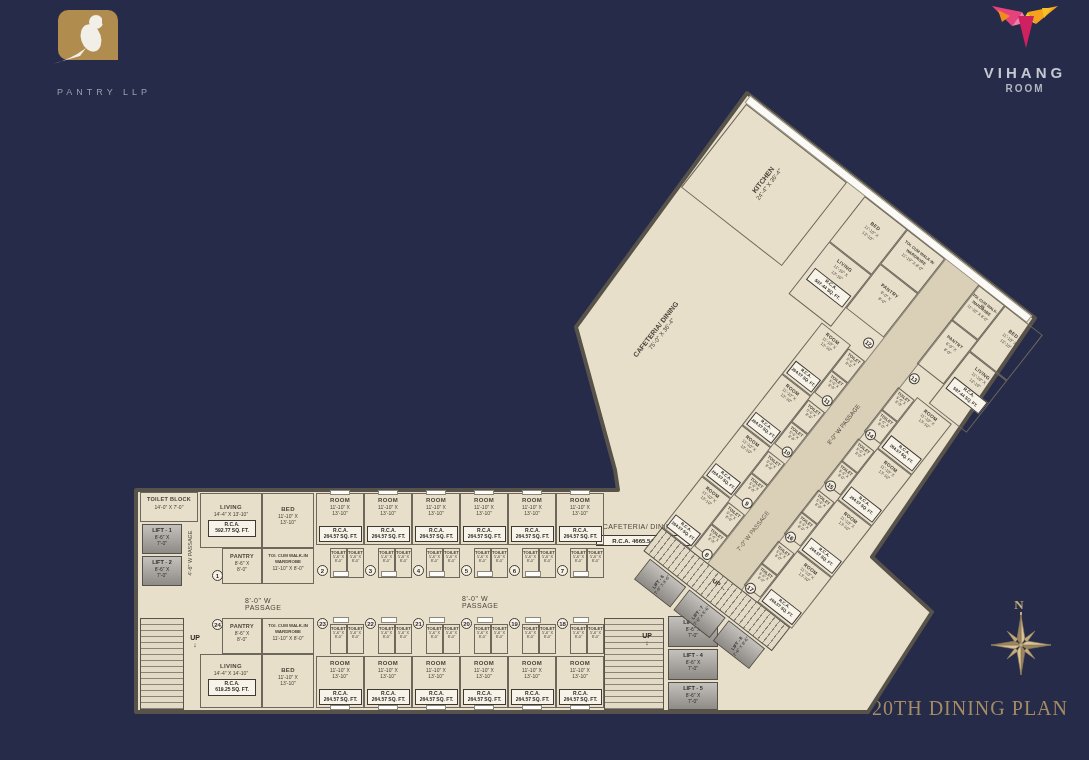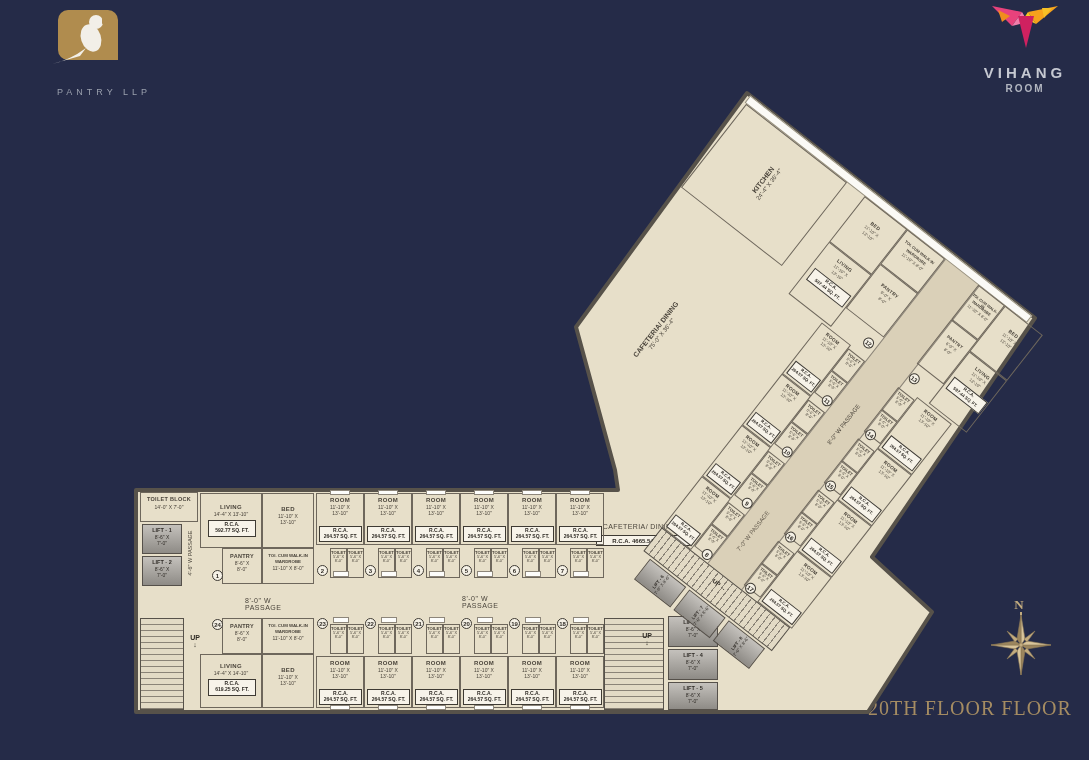--- a/index.html
+++ b/index.html
@@ -790,15 +790,15 @@
       <polygon points="30,0 6,4 0,0" fill="#9b855e"></polygon>
         <polygon points="30,0 6,-4 0,0" fill="#d8c49a"></polygon>
       <polygon points="-14,-14 -3,-6 -6,-3" fill="#c2ab7f"></polygon>
       <polygon points="14,-14 3,-6 6,-3" fill="#c2ab7f"></polygon>
       <polygon points="-14,14 -3,6 -6,3" fill="#c2ab7f"></polygon>
       <polygon points="14,14 3,6 6,3" fill="#c2ab7f"></polygon>
       <circle cx="0" cy="0" r="2" fill="#c2ab7f"></circle>
       <line x1="0" y1="-30" x2="0" y2="-33" stroke="#c2ab7f" stroke-width="2"></line>
     </g>
   </svg>
-  <div id="plan-title">20TH FLOOR FLOOR</div>
+  <div id="plan-title">20TH DINING PLAN</div>
 
 </div>
 
 </body></html>

